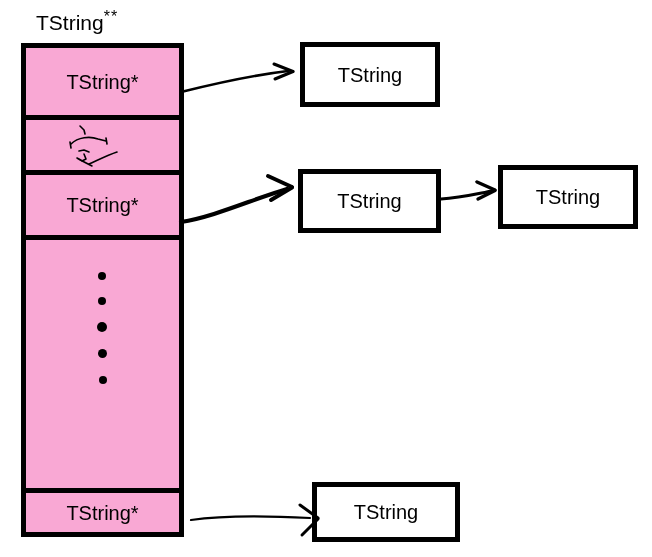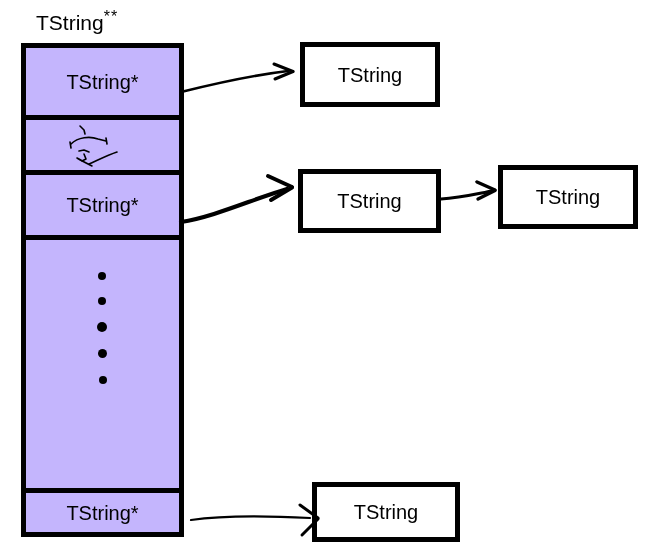--- a/index.html
+++ b/index.html
@@ -45,21 +45,21 @@
 
   
   .array-column {
     position: absolute;
     left: 21px;
     top: 43px;
     width: 163px;
     height: 494px;
     border: 5px solid #000000;
     box-sizing: border-box;
-    background: #c4b5fd;
+    background: #f9a8d4;
   }
   .cell {
     position: absolute;
     left: 0;
     width: 153px;
     box-sizing: border-box;
     display: flex;
     align-items: center;
     justify-content: center;
   }

